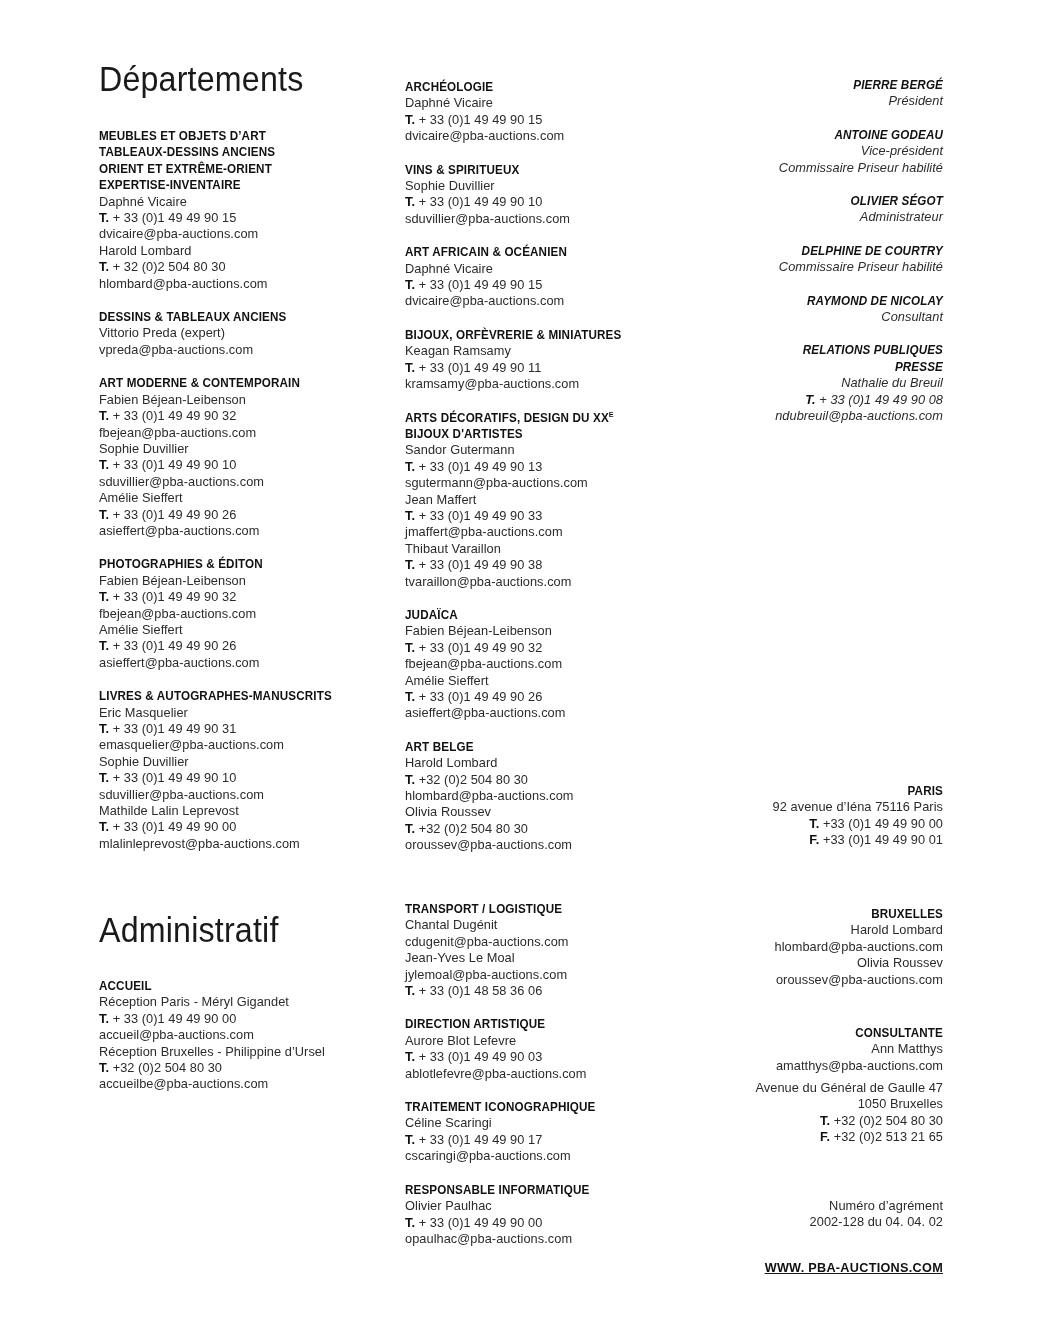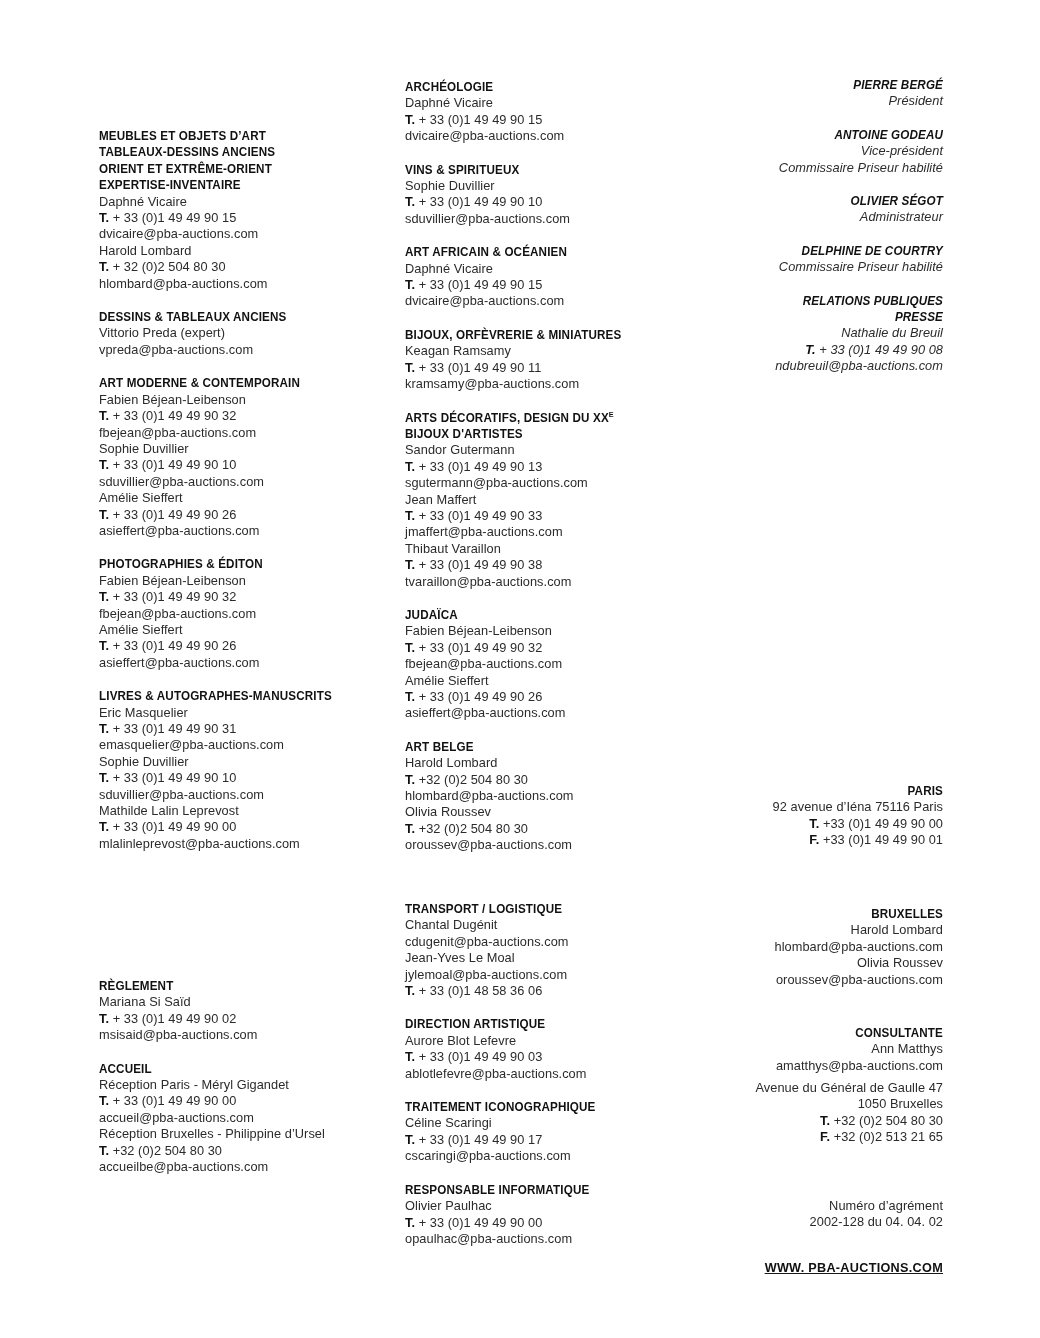--- a/index.html
+++ b/index.html
@@ -96,20 +96,23 @@
     white-space: nowrap;
     transform: scaleX(0.96);
     transform-origin: right center;
   }
 </style>
 </head>
 <body>
 
 <div class="page">
 
+  <div class="col-left" style="top:60px;">
+    <h1 class="display-title">Départements</h1>
+  </div>
 
   <div class="col-left" style="top:128px;" id="dept-left">
       <div class="block">
         <div class="sec-head">MEUBLES ET OBJETS D’ART</div>
         <div class="sec-head">TABLEAUX-DESSINS ANCIENS</div>
         <div class="sec-head">ORIENT ET EXTRÊME-ORIENT</div>
         <div class="sec-head">EXPERTISE-INVENTAIRE</div>
         <div class="line">Daphné Vicaire</div>
         <div class="line"><b>T.</b> + 33 (0)1 49 49 90 15</div>
         <div class="line">dvicaire@pba-auctions.com</div>
@@ -227,20 +230,24 @@
       </div>
       <div class="block">
         <div class="sec-head">OLIVIER SÉGOT</div>
         <div class="line">Administrateur</div>
       </div>
       <div class="block">
         <div class="sec-head">DELPHINE DE COURTRY</div>
         <div class="line">Commissaire Priseur habilité</div>
       </div>
       <div class="block">
+        <div class="sec-head">RAYMOND DE NICOLAY</div>
+        <div class="line">Consultant</div>
+      </div>
+      <div class="block">
         <div class="sec-head">RELATIONS PUBLIQUES</div>
         <div class="sec-head">PRESSE</div>
         <div class="line">Nathalie du Breuil</div>
         <div class="line"><b>T.</b> + 33 (0)1 49 49 90 08</div>
         <div class="line">ndubreuil@pba-auctions.com</div>
       </div>
     </div>
 
   <div class="col-right" style="top:783px;" id="office-paris">
       <div class="block">
@@ -282,28 +289,25 @@
       <div class="block">
         <div class="line">Numéro d’agrément</div>
         <div class="line">2002-128 du 04. 04. 02</div>
       </div>
     </div>
 
   <div class="col-right" style="top:1259px;text-decoration:underline;">
     <div class="site-url">WWW. PBA-AUCTIONS.COM</div>
   </div>
 
+  <div class="col-left" style="top:911px;">
+    <h1 class="display-title">Administratif</h1>
+  </div>
 
   <div class="col-left" style="top:978px;" id="admin-left">
-      <div class="block">
-        <div class="sec-head">RÈGLEMENT</div>
-        <div class="line">Mariana Si Saïd</div>
-        <div class="line"><b>T.</b> + 33 (0)1 49 49 90 02</div>
-        <div class="line">msisaid@pba-auctions.com</div>
-      </div>
       <div class="block">
         <div class="sec-head">ACCUEIL</div>
         <div class="line">Réception Paris - Méryl Gigandet</div>
         <div class="line"><b>T.</b> + 33 (0)1 49 49 90 00</div>
         <div class="line">accueil@pba-auctions.com</div>
         <div class="line">Réception Bruxelles - Philippine d’Ursel</div>
         <div class="line"><b>T.</b> +32 (0)2 504 80 30</div>
         <div class="line">accueilbe@pba-auctions.com</div>
       </div>
     </div>

